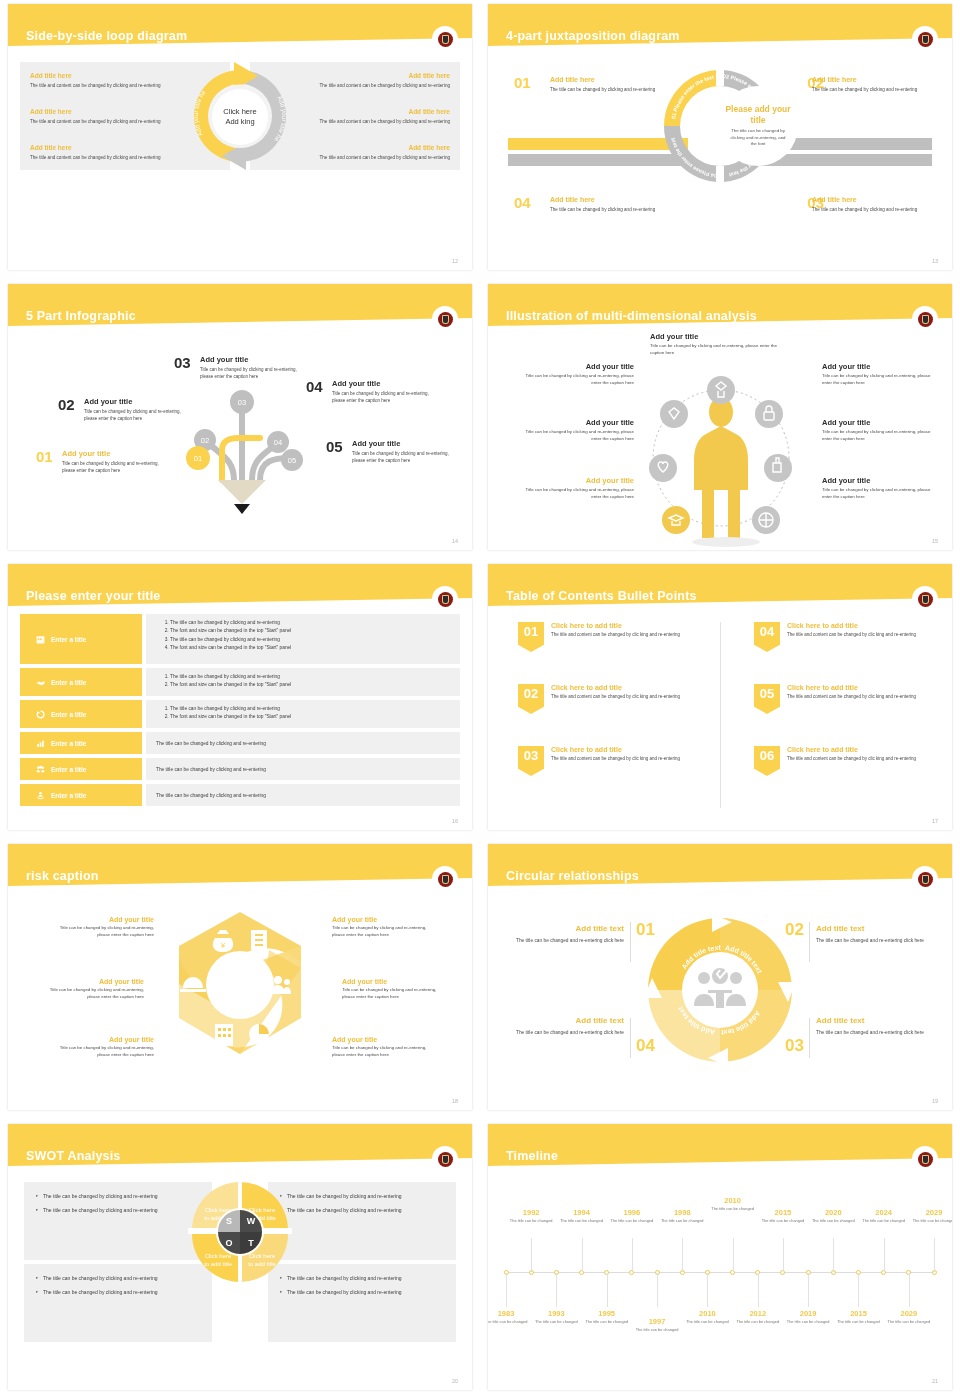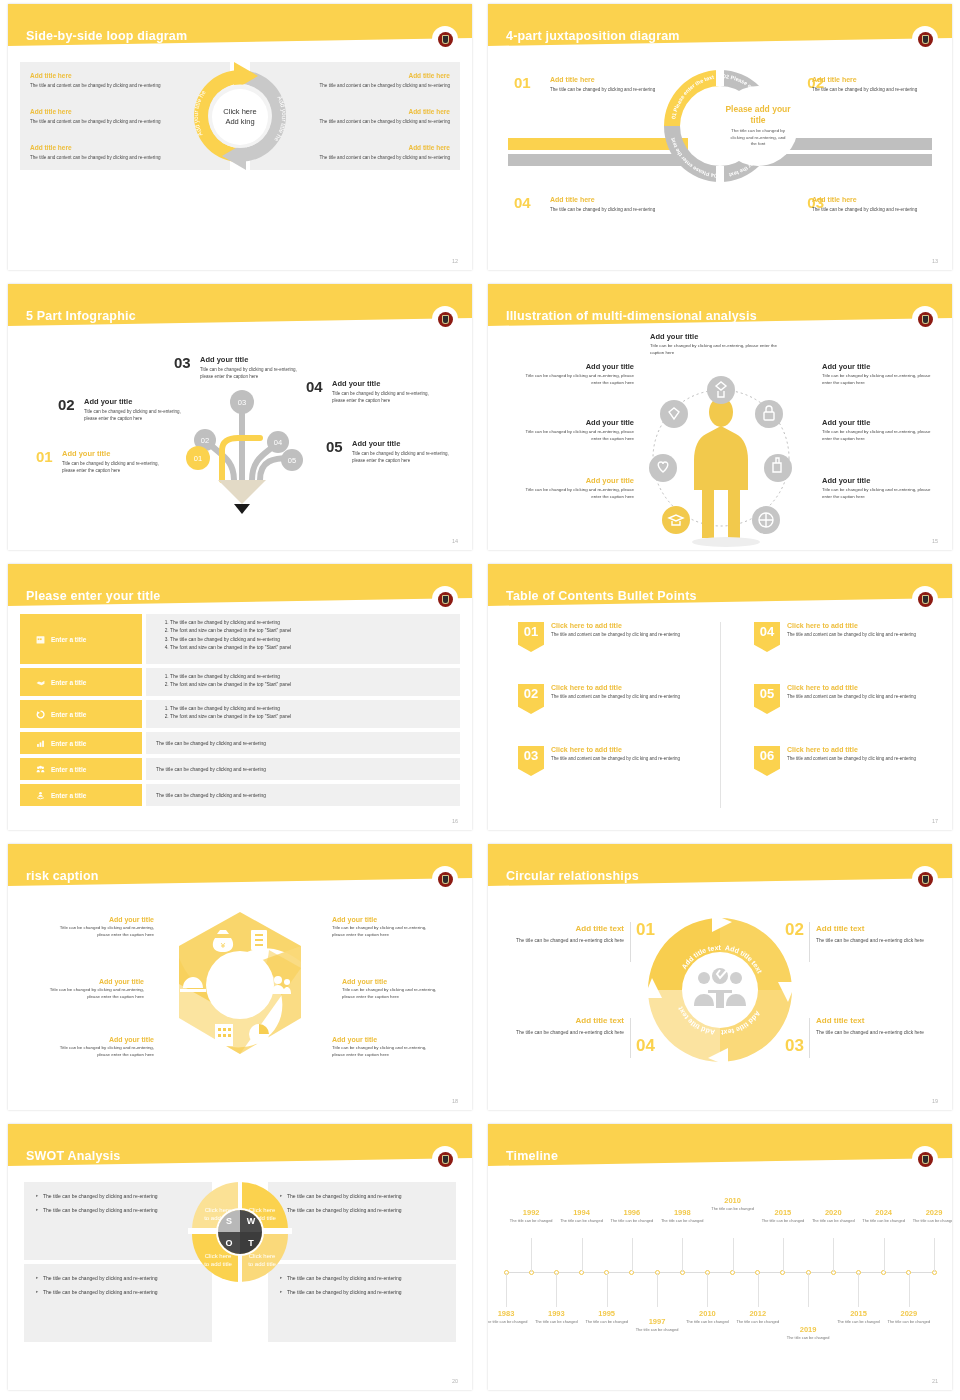--- a/index.html
+++ b/index.html
@@ -872,21 +872,21 @@
             <div class="d">The title can be changed</div>
           </div>
           <div class="tl-dot" style="left: 292.441px;"></div>
           <div class="tl-stem" style="left: 294.941px; top: 70px; height: 34px;"></div>
           <div class="tl-ev" style="left: 272.941px; top: 40px;">
             <div class="y">2015</div>
             <div class="d">The title can be changed</div>
           </div>
           <div class="tl-dot" style="left: 317.618px;"></div>
           <div class="tl-stem" style="left: 320.118px; top: 105px; height: 34px;"></div>
-          <div class="tl-ev" style="left: 298.118px; top: 141px; margin-top: 16px;">
+          <div class="tl-ev" style="left: 298.118px; top: 141px;">
             <div class="y">2019</div>
             <div class="d">The title can be changed</div>
           </div>
           <div class="tl-dot" style="left: 342.794px;"></div>
           <div class="tl-stem" style="left: 345.294px; top: 70px; height: 34px;"></div>
           <div class="tl-ev" style="left: 323.294px; top: 40px;">
             <div class="y">2020</div>
             <div class="d">The title can be changed</div>
           </div>
           <div class="tl-dot" style="left: 367.971px;"></div>

